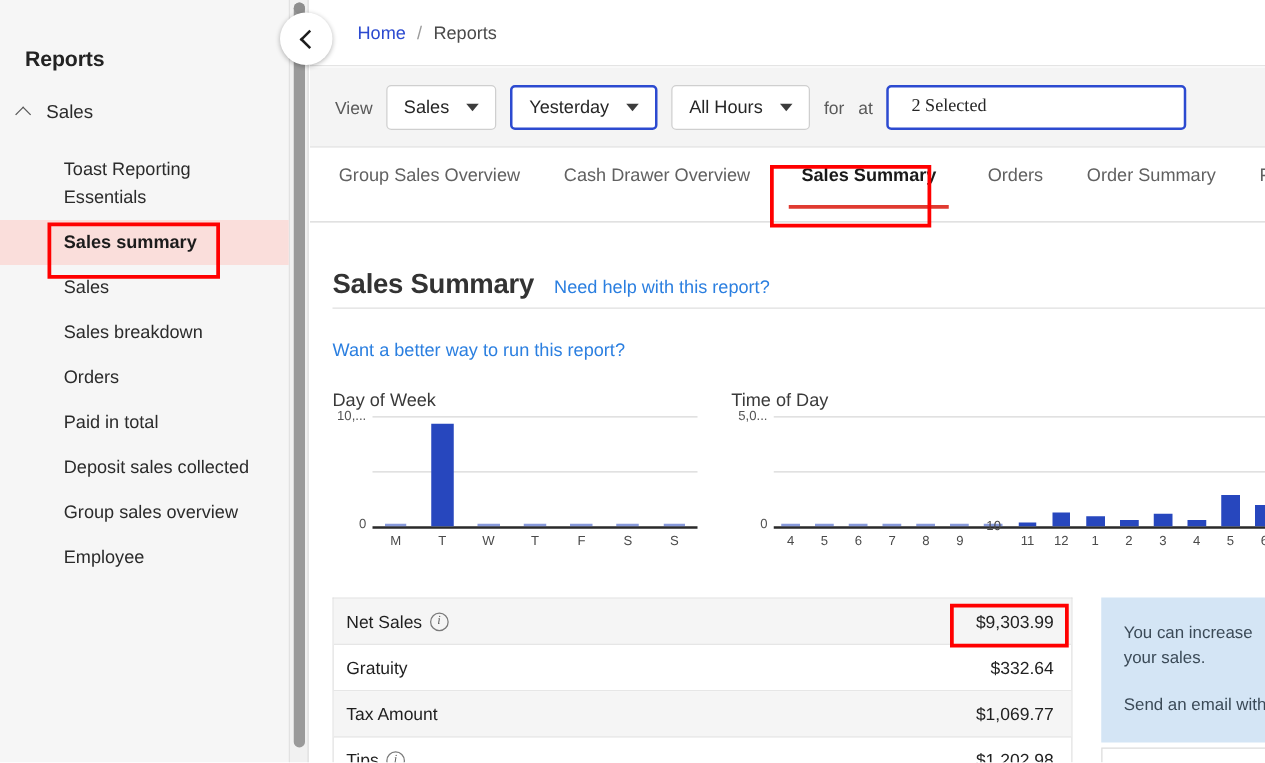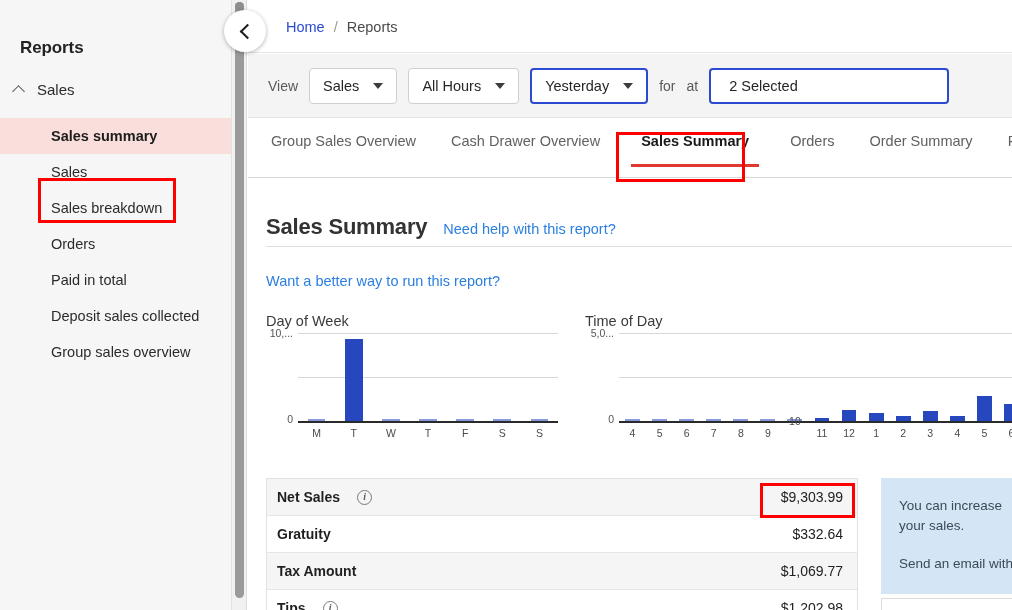--- a/index.html
+++ b/index.html
@@ -146,21 +146,21 @@
     color: #262626;
     white-space: nowrap;
   }
   .fctl.focus { border: 2px solid #2c4ad0; }
   .caret {
     width: 0; height: 0;
     border-left: 5px solid transparent;
     border-right: 5px solid transparent;
     border-top: 6px solid #3c3c3c;
   }
-  .fctl.wide { width: 240px; justify-content: flex-start; padding-left: 18px; }
+  .fctl.wide { width: 240px; justify-content: flex-start; padding-left: 18px; font-family: Liberation Serif, serif; }
 
   
   .tabs {
     position: absolute; left: 0; top: 119px;
     width: 764px; height: 59px;
     border-bottom: 1px solid #d7d7d7;
     display: flex; align-items: flex-start;
     padding-left: 19px;
     gap: 27px;
   }
@@ -219,21 +219,21 @@
     background: #fff;
   }
   .trow {
     display: flex; align-items: center; justify-content: space-between;
     height: 37px;
     padding: 0 14px 0 10px;
     border-bottom: 1px solid #e6e6e6;
     font-size: 14px;
   }
   .trow.alt { background: #f5f5f5; }
-  .tlabel { display: flex; align-items: center; gap: 17px; font-weight: bold; color: #1f1f1f; }
+  .tlabel { display: flex; align-items: center; gap: 6px; font-weight: normal; color: #1f1f1f; }
   .tval { color: #222; }
   .info-i {
     display: inline-flex; align-items: center; justify-content: center;
     width: 15px; height: 15px; border-radius: 50%;
     border: 1.3px solid #7a7a7a; color: #5d5d5d;
     font-size: 10px; font-style: italic; font-family: "Liberation Serif", serif;
     line-height: 1;
   }
 
   
@@ -258,40 +258,46 @@
 
   <div class="sidebar">
     <div class="sb-title">Reports</div>
 
     <div class="sb-group">
       <span class="chev-up"></span>
       <span>Sales</span>
     </div>
 
     <div class="sb-items" id="sb-items">
+        <div class="sb-item">
+          <span class="sb-item-text">Toast Reporting Essentials</span>
+        </div>
         <div class="sb-item selected">
           <span class="sb-item-text">Sales summary</span>
         </div>
         <div class="sb-item">
           <span class="sb-item-text">Sales</span>
         </div>
         <div class="sb-item">
           <span class="sb-item-text">Sales breakdown</span>
         </div>
         <div class="sb-item">
           <span class="sb-item-text">Orders</span>
         </div>
         <div class="sb-item">
           <span class="sb-item-text">Paid in total</span>
         </div>
         <div class="sb-item">
           <span class="sb-item-text">Deposit sales collected</span>
         </div>
         <div class="sb-item">
           <span class="sb-item-text">Group sales overview</span>
+        </div>
+        <div class="sb-item">
+          <span class="sb-item-text">Employee</span>
         </div>
       </div>
   </div>
 
   <div class="sb-scroll-track"></div>
   <div class="sb-scroll-thumb"></div>
   <div class="sb-scroll-cap"></div>
 
   <div class="collapse-btn">
     <span class="chev-left"></span>
@@ -308,27 +314,27 @@
     </div>
 
     <div class="filter-bar">
       <span class="flabel">View</span>
 
       <div class="fctl">
         <span>Sales</span>
         <span class="caret"></span>
       </div>
 
+      <div class="fctl focus">
+        <span>Yesterday</span>
+        <span class="caret"></span>
+      </div>
+
       <div class="fctl">
         <span>All Hours</span>
-        <span class="caret"></span>
-      </div>
-
-      <div class="fctl focus">
-        <span>Yesterday</span>
         <span class="caret"></span>
       </div>
 
       <span class="flabel">for</span>
 
 
       <span class="flabel">at</span>
 
       <div class="fctl focus wide">
         <span>2 Selected</span>

